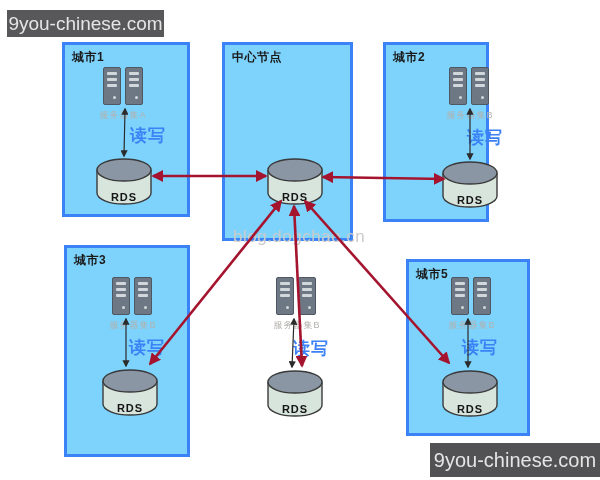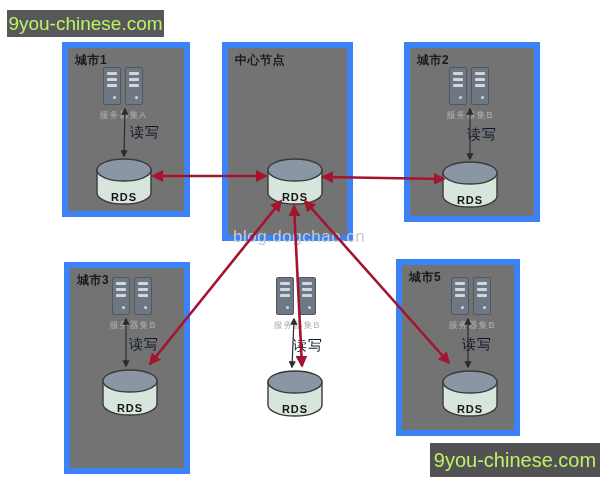--- a/index.html
+++ b/index.html
@@ -1,65 +1,65 @@
 <!DOCTYPE html>
 <html><head>
 <meta charset="utf-8">
 <style>
   html,body{margin:0;padding:0;background:#ffffff;}
   .stage{
     position:relative;width:600px;height:480px;background:#ffffff;overflow:hidden;
     font-family:"Liberation Sans","DejaVu Sans",sans-serif;
   }
   .box{
-    position:absolute;background:#737373;border:6px solid #3b82f6;z-index:1;box-sizing:border-box;
+    position:absolute;background:#7dd3fc;border:3px solid #3b82f6;z-index:1;box-sizing:border-box;
   }
   .box-title{
     padding:4px 0 0 7px;font-size:12px;font-weight:600;color:#1a1a1a;letter-spacing:0.5px;
   }
   .server{
     position:absolute;width:18px;height:38px;background:#6d7884;border:1px solid #4e5862;
     border-radius:2px;z-index:2;box-sizing:border-box;
   }
   .server .slot{width:10px;height:3px;background:#d2d7dc;border-radius:1px;margin:3px auto 0;}
   .server .slot:first-child{margin-top:4px;}
   .server .dot{position:absolute;right:4px;bottom:5px;width:3px;height:3px;border-radius:50%;background:#d2d7dc;}
   .cluster-label{
     position:absolute;width:80px;text-align:center;font-size:9px;color:#b3b1ad;z-index:2;letter-spacing:1px;
   }
   .rw-label{
-    position:absolute;font-size:14px;font-weight:400;color:#0f172a;z-index:2;letter-spacing:1px;
+    position:absolute;font-size:17px;font-weight:700;color:#3b82f6;z-index:2;letter-spacing:1px;
   }
   .arrows{position:absolute;left:0;top:0;z-index:3;pointer-events:none;}
   .rds-text{font-size:11px;font-weight:700;fill:#151515;letter-spacing:1px;}
   .wm{
-    position:absolute;z-index:4;color:#bef264;text-align:center;
+    position:absolute;z-index:4;color:#e5e5e5;text-align:center;
   }
   .wm-tl{left:7px;top:10px;width:157px;height:27px;line-height:27px;background:#58585a;font-size:19px;}
   .wm-br{left:430px;top:443px;width:170px;height:34px;line-height:34px;background:#525254;font-size:20px;}
   .wm-center{left:233px;top:227px;background:transparent;color:#cbcbcb;font-size:17px;z-index:2;letter-spacing:0.5px;}
 </style>
 </head>
 <body>
 
 <div class="stage">
 
   <div class="box" style="left:62px;top:42px;width:128px;height:175px">
     <div class="box-title">城市1</div>
   </div>
   <div class="box" style="left:222px;top:42px;width:131px;height:199px">
     <div class="box-title">中心节点</div>
   </div>
-  <div class="box" style="left:404px;top:42px;width:136px;height:180px">
+  <div class="box" style="left:383px;top:42px;width:106px;height:180px">
     <div class="box-title">城市2</div>
   </div>
-  <div class="box" style="left:64px;top:262px;width:126px;height:212px">
+  <div class="box" style="left:64px;top:245px;width:126px;height:212px">
     <div class="box-title">城市3</div>
   </div>
-  <div class="box" style="left:396px;top:259px;width:124px;height:177px">
+  <div class="box" style="left:406px;top:259px;width:124px;height:177px">
     <div class="box-title">城市5</div>
   </div>
 
   <div class="server" style="left:103px;top:67px">
       <div class="slot"></div>
       <div class="slot"></div>
       <div class="slot"></div>
       <div class="dot"></div>
     </div>
   <div class="server" style="left:125px;top:67px">

